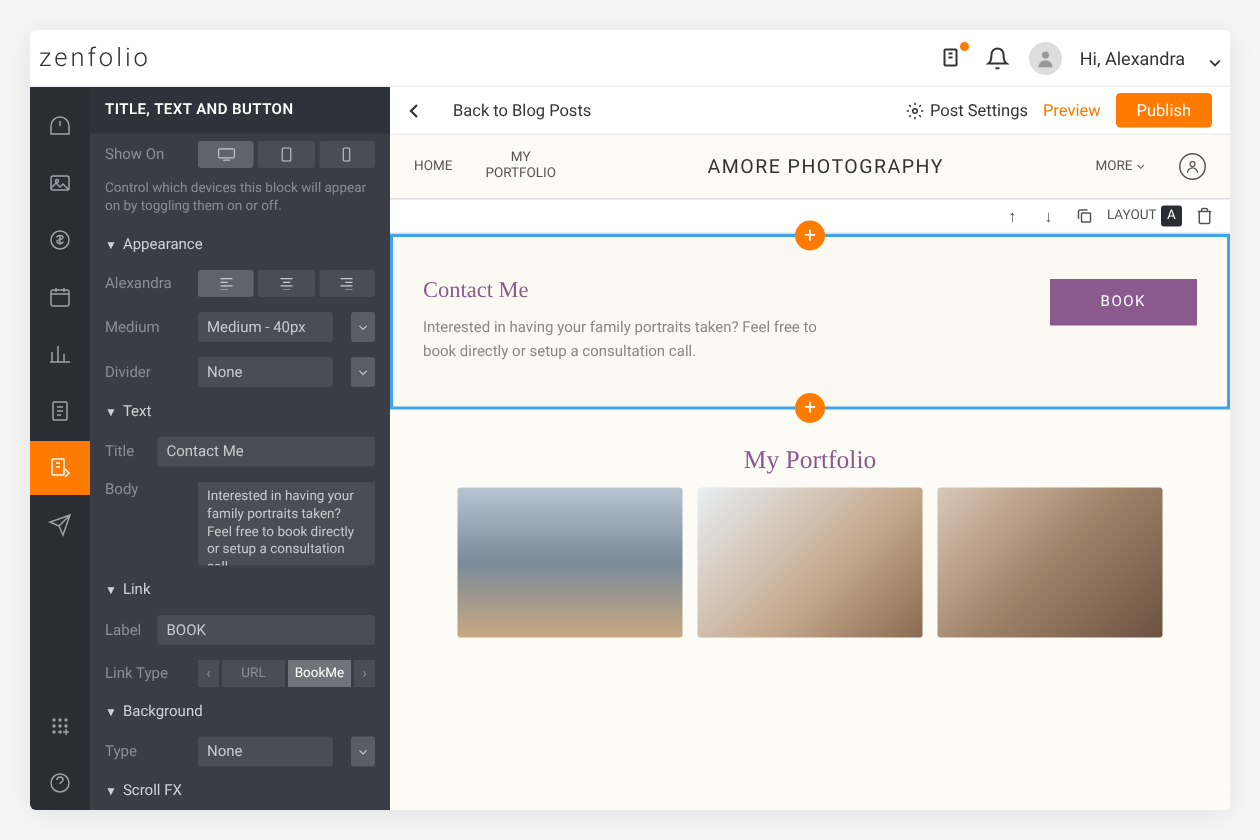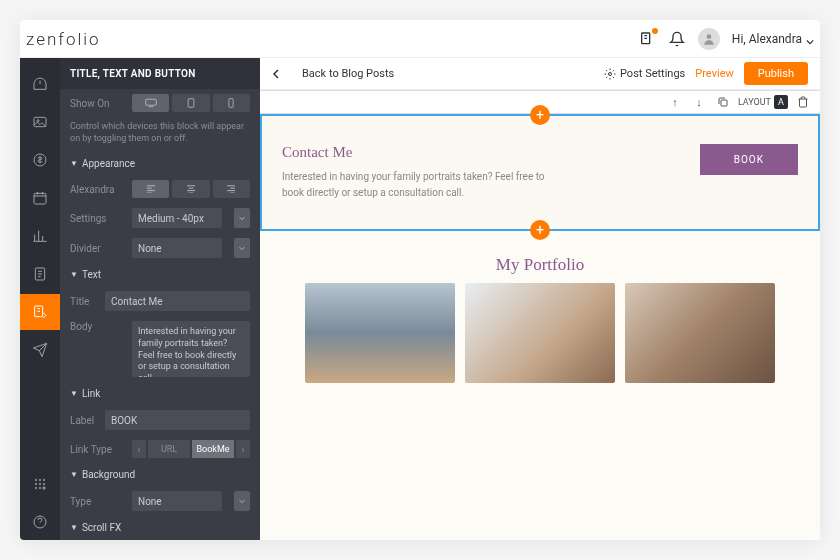--- a/index.html
+++ b/index.html
@@ -3,21 +3,21 @@
 <meta charset="utf-8">
 <style>
 *{margin:0;padding:0;box-sizing:border-box;font-family:-apple-system,BlinkMacSystemFont,"Segoe UI",Roboto,sans-serif}
 body{background:#f5f5f5;width:840px;height:560px;overflow:hidden;position:relative}
 .app{width:800px;height:520px;margin:20px;background:#fff;box-shadow:0 2px 20px rgba(0,0,0,0.08);border-radius:4px;display:flex;flex-direction:column;overflow:hidden}
 .topbar{height:38px;display:flex;align-items:center;justify-content:space-between;padding:0 6px;border-bottom:1px solid #eee}
 .logo{font-size:17px;letter-spacing:2px;color:#333;font-weight:300}
 .top-right{display:flex;align-items:center;gap:12px}
 .top-icon{width:18px;height:18px;display:flex;align-items:center;justify-content:center;position:relative;cursor:pointer}
 .avatar{width:22px;height:22px;border-radius:50%;background:#ddd;display:flex;align-items:center;justify-content:center}
-.greet{font-size:12px;color:#333;display:flex;align-items:flex-end;gap:4px;cursor:pointer}
+.greet{font-size:12px;color:#333;display:flex;align-items:flex-end;gap:16px;cursor:pointer}
 .main{flex:1;display:flex;overflow:hidden}
 .iconrail{width:40px;background:#2a2d33;display:flex;flex-direction:column;align-items:center;padding-top:8px;gap:2px}
 .rail-btn{width:40px;height:36px;display:flex;align-items:center;justify-content:center;cursor:pointer;color:#9ea2ab}
 .rail-btn.active{background:#ff7a00;color:#fff}
 .rail-btn.bottom{margin-top:auto}
 .sidebar{width:200px;background:#3a3d45;color:#c8cad0;font-size:10px;display:flex;flex-direction:column;overflow-y:auto}
 .sb-title{background:#2f323a;color:#fff;font-size:10px;font-weight:600;padding:10px 10px;letter-spacing:0.3px}
 .sb-row{display:flex;align-items:center;padding:5px 10px;gap:10px}
 .sb-label{width:52px;color:#8a8e98;font-size:10px}
 .device-toggle{display:flex;gap:3px;flex:1}
@@ -216,21 +216,21 @@
               </svg>
             </div>
           <div class="align-btn">
               <svg width="10" height="8" viewBox="0 0 12 10" stroke="#c8cad0">
                 <path d="M1 1h10M5 4h6M1 7h10M5 10h6"></path>
               </svg>
             </div>
         </div>
       </div>
       <div class="sb-row">
-        <div class="sb-label">Settings</div>
+        <div class="sb-label">Medium</div>
         <div class="sb-select">
             <span>Medium - 40px</span>
           </div>
         <div class="sb-select-chev">
             <svg width="8" height="8" viewBox="0 0 10 10">
               <path d="M2 4l3 3 3-3" fill="none" stroke="#c8cad0"></path>
             </svg>
           </div>
       </div>
       <div class="sb-row">
@@ -319,20 +319,38 @@
               <circle cx="12" cy="12" r="3"></circle>
               <path d="M12 1v3m0 16v3M4.2 4.2l2.1 2.1m11.4 11.4l2.1 2.1M1 12h3m16 0h3M4.2 19.8l2.1-2.1m11.4-11.4l2.1-2.1"></path>
             </svg>
           <span>Post Settings</span>
         </div>
         <div class="preview">Preview</div>
         <button class="publish">Publish</button>
       </div>
 
       <div class="canvas-body">
+        <div class="site-nav">
+          <div class="nav-item">HOME</div>
+          <div class="nav-item" style="white-space:pre">MY
+PORTFOLIO</div>
+          <div class="site-title">AMORE PHOTOGRAPHY</div>
+          <div class="nav-more">
+              <span>MORE</span>
+              <svg width="7" height="7" viewBox="0 0 10 10">
+                <path d="M2 3l3 3 3-3" fill="none" stroke="#555"></path>
+              </svg>
+            </div>
+          <div class="nav-user">
+              <svg width="10" height="10" viewBox="0 0 24 24" fill="none" stroke="#555" stroke-width="2">
+                <circle cx="12" cy="8" r="4"></circle>
+                <path d="M4 22c0-4.4 3.6-8 8-8s8 3.6 8 8"></path>
+              </svg>
+            </div>
+        </div>
 
         <div class="block-toolbar">
           <div class="bt-btn">↑</div>
           <div class="bt-btn">↓</div>
           <div class="bt-btn">
               <svg width="12" height="12" viewBox="0 0 24 24" fill="none" stroke="#555" stroke-width="2">
                 <rect x="8" y="8" width="12" height="12" rx="1"></rect>
                 <path d="M4 16V6a2 2 0 012-2h10"></path>
               </svg>
             </div>

